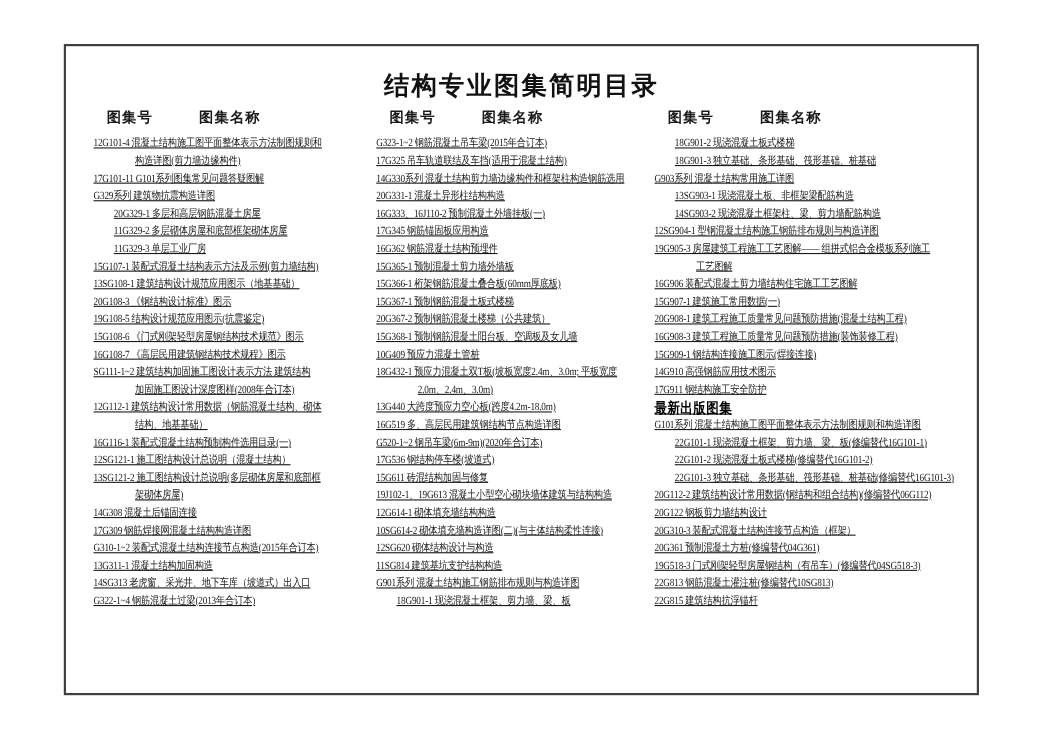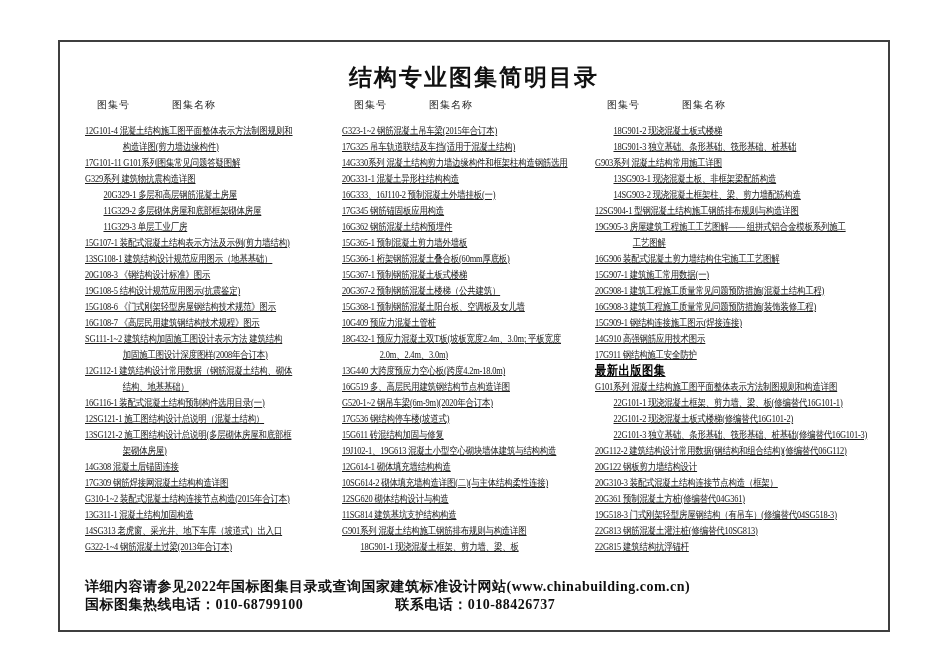--- a/index.html
+++ b/index.html
@@ -31,22 +31,22 @@
   .columns {
     display: flex;
     margin-top: 5px;
     padding-left: 25px;
   }
   .col  { flex: 0 0 auto; }
   .col1 { width: 257px; }
   .col2 { width: 253px; }
   .col3 { width: 297px; }
   .col-header {
-    font-size: 10px;
-    font-weight: normal;
+    font-size: 13px;
+    font-weight: bold;
     height: 22px;
     letter-spacing: 1px;
     white-space: nowrap;
   }
   .hdr-id   { margin-left: 12px; }
   .hdr-name { margin-left: 42px; }
   .lines { margin-top: 3px; text-decoration: underline; }
   .line {
     font-size: 10px;
     line-height: 16px;
@@ -174,19 +174,13 @@
           <div class="line i0">20G112-2 建筑结构设计常用数据(钢结构和组合结构)(修编替代06G112)</div>
           <div class="line i0">20G122 钢板剪力墙结构设计</div>
           <div class="line i0">20G310-3 装配式混凝土结构连接节点构造（框架）</div>
           <div class="line i0">20G361 预制混凝土方桩(修编替代04G361)</div>
           <div class="line i0">19G518-3 门式刚架轻型房屋钢结构（有吊车）(修编替代04SG518-3)</div>
           <div class="line i0">22G813 钢筋混凝土灌注桩(修编替代10SG813)</div>
           <div class="line i0">22G815 建筑结构抗浮锚杆</div>
         </div>
       </div>
     </div>
-  <div class="footer">
-    <div>详细内容请参见2022年国标图集目录或查询国家建筑标准设计网站(www.chinabuilding.com.cn)</div>
-    <div>
-      <span>国标图集热线电话：010-68799100</span><span class="contact-gap"></span><span>联系电话：010-88426737</span>
-    </div>
-  </div>
 </div>
 
 </body></html>

